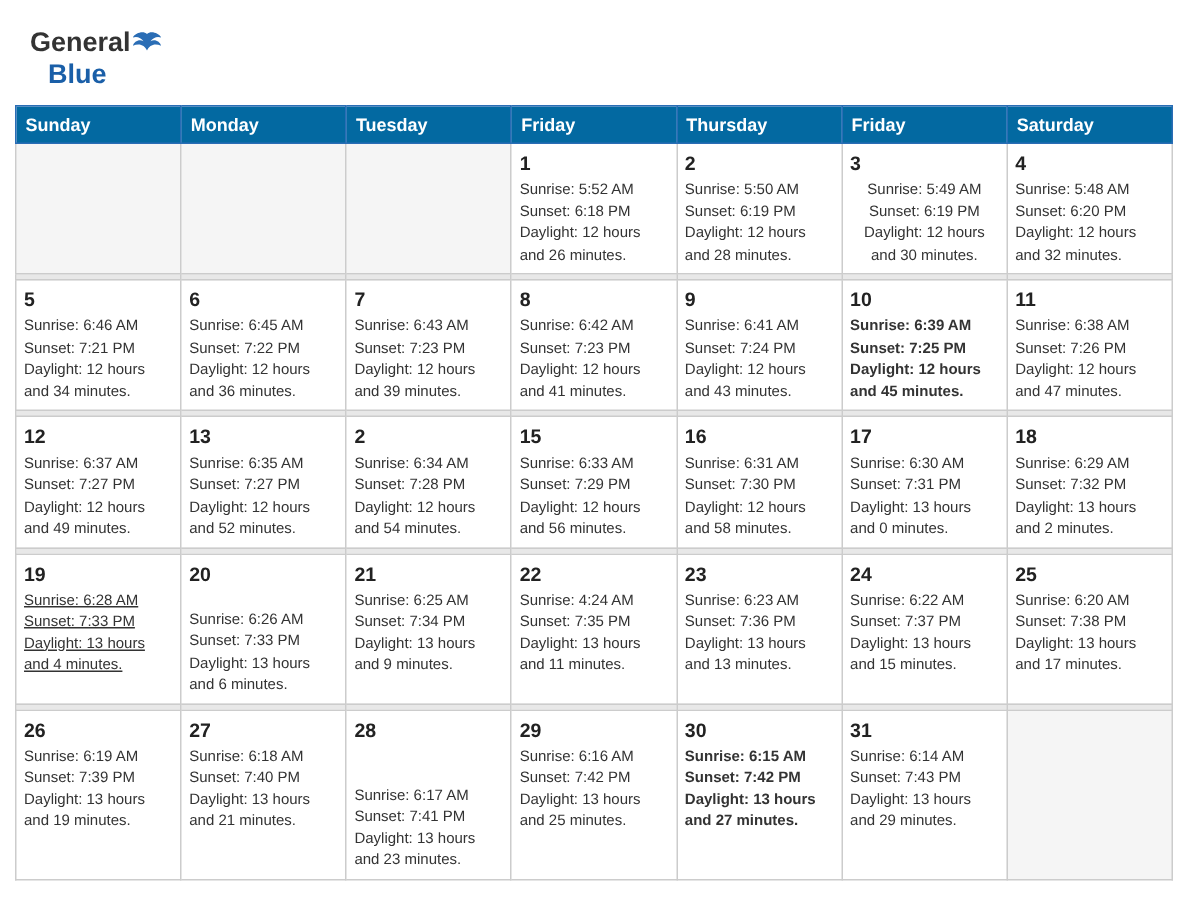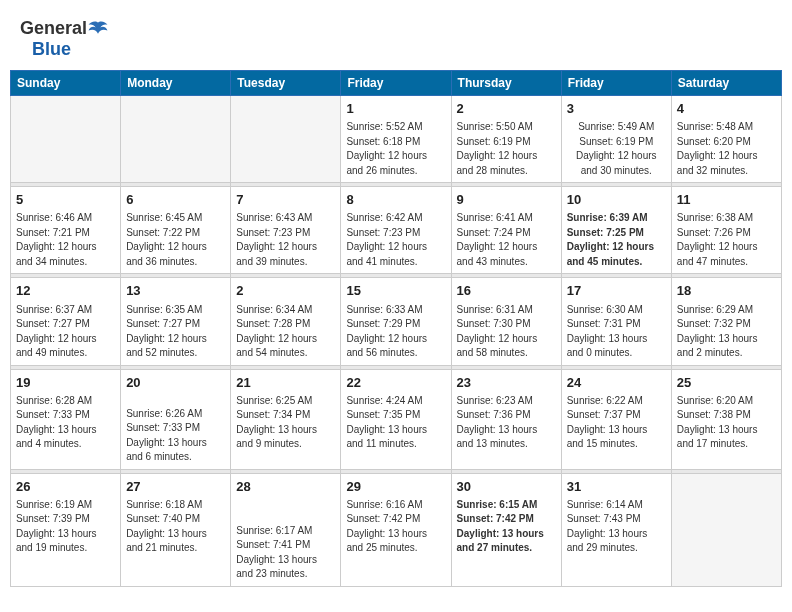--- a/index.html
+++ b/index.html
@@ -284,21 +284,21 @@
         <td></td>
         <td></td>
         <td></td>
         <td></td>
         <td></td>
         <td></td>
       </tr>
       <tr>
         <td>
           <span class="day-number">19</span>
-          <div class="day-info" style="white-space: pre-line;">Sunrise: 6:28 AM
+          <div class="day-info" style="white-space: pre-line; text-decoration: underline;">Sunrise: 6:28 AM
 Sunset: 7:33 PM
 Daylight: 13 hours
 and 4 minutes.</div>
         </td>
         <td>
           <span class="day-number">20</span>
           <div class="day-info" style="white-space: pre-line; margin-top: 15px;">Sunrise: 6:26 AM
 Sunset: 7:33 PM
 Daylight: 13 hours
 and 6 minutes.</div>

